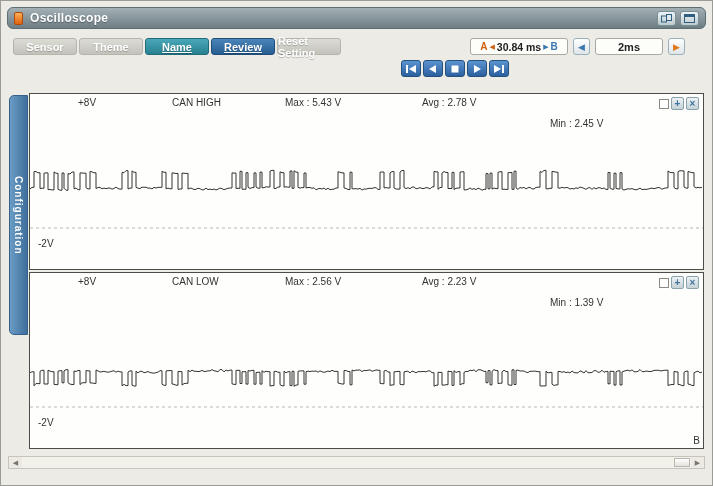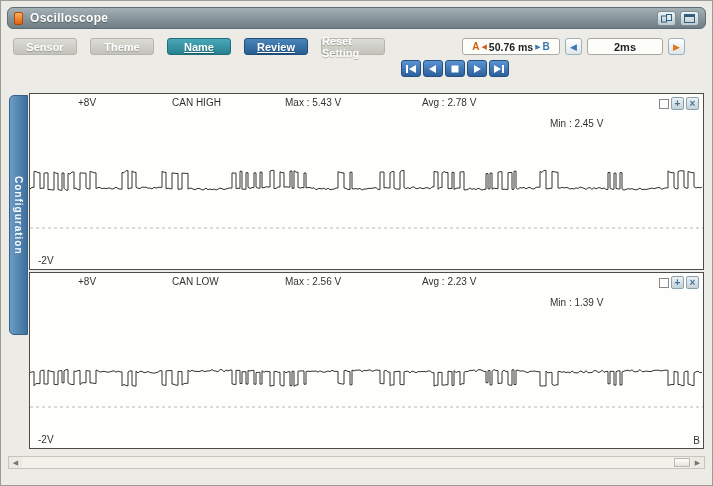--- a/index.html
+++ b/index.html
@@ -15,21 +15,21 @@
               border-radius:6px; display:flex; align-items:center; padding:0 6px; }
   .app-icon { width:9px; height:13px; background:linear-gradient(#ffb05a,#e06010);
               border:1px solid #b04a08; border-radius:2px; margin-right:7px; }
   .window-title { color:#fff; font-size:12px; font-weight:bold; letter-spacing:.3px;
                   text-shadow:0 1px 1px rgba(0,0,0,.35); flex:1; }
   .win-btn { width:19px; height:15px; margin-left:4px;
              background:linear-gradient(#eef4f6,#bcc9cd); border:1px solid #7b8f96;
              border-radius:3px; display:flex; align-items:center; justify-content:center; cursor:pointer; }
 
   
-  .row { position:absolute; left:12px; display:flex; gap:13px; }
+  .row { position:absolute; left:12px; display:flex; gap:2px; }
   .row1 { top:37px; } .row2 { top:59px; }
   .btn { height:17px; width:64px; border-radius:3px; color:#fff; font-size:11px; font-weight:bold;
          display:flex; align-items:center; justify-content:center; gap:3px; cursor:pointer;
          text-shadow:0 1px 1px rgba(0,0,0,.25); }
   .btn-gray  { background:linear-gradient(#dcdcd6,#c3c3bb); border:1px solid #b5b5ad; }
   .btn-teal  { background:linear-gradient(#49a8b8,#27808f); border:1px solid #1f6d7b;text-decoration:underline; }
   .btn-blue  { background:linear-gradient(#4a84b8,#275e92); border:1px solid #1f4e7c;text-decoration:underline; }
   .btn-green { background:linear-gradient(#5cb05e,#35893b); border:1px solid #2a7530; }
   .btn-red   { background:linear-gradient(#d2625c,#a83f3a); border:1px solid #93322e; }
   .stepper { display:flex; flex-direction:column; font-size:5px; line-height:5px; color:#fff; }
@@ -41,21 +41,21 @@
             border-radius:3px; display:flex; align-items:center; justify-content:center; gap:2px; }
   .ab-a { color:#d06010; font-weight:bold; font-size:10px; }
   .ab-b { color:#3a78b0; font-weight:bold; font-size:10px; }
   .ab-arr-l { color:#d06010; font-size:7px; }
   .ab-arr-r { color:#3a78b0; font-size:7px; }
   .ab-val { font-weight:bold; color:#222; font-size:10.5px; }
   .small-btn { width:17px; height:17px; background:linear-gradient(#ffffff,#dfe5e8);
                border:1px solid #9ab0ba; border-radius:3px; display:flex; align-items:center;
                justify-content:center; font-size:9px; cursor:pointer; }
   .prev-arrow { color:#3a78b0; } .next-arrow { color:#e07818; }
-  .timebase { width:76px; height:17px; background:#fdfdfa; border:1px solid #a9a9a1;
+  .timebase { width:68px; height:17px; background:#fdfdfa; border:1px solid #a9a9a1;
               border-radius:3px; display:flex; align-items:center; justify-content:center;
               font-size:11px; font-weight:bold; color:#222; cursor:pointer; }
 
   
   .playback { position:absolute; top:59px; left:400px; display:flex; gap:2px; }
   .pb-btn { width:20px; height:17px; background:linear-gradient(#5a94d0,#2d5f9e);
             border:1px solid #24527f; border-radius:3px; display:flex; align-items:center;
             justify-content:center; cursor:pointer; }
 
   
@@ -69,21 +69,21 @@
   .panels { position:absolute; left:28px; top:92px; width:675px; }
   .panel { position:relative; width:675px; height:177px; background:#fefefc;
            border:1px solid #4c4c48; margin-bottom:2px; }
   .panel svg.wave { position:absolute; left:0; top:0; }
   .pl { position:absolute; font-size:10px; color:#333; white-space:nowrap; }
   .lab-top { left:8px; top:3px;margin-left:40px; }
   .lab-ch  { left:142px; top:3px; }
   .lab-max { left:255px; top:3px; }
   .lab-avg { left:392px; top:3px; }
   .lab-min { left:520px; top:12px;margin-top:12px; }
-  .lab-bot { left:8px; bottom:3px;margin-top:8px; }
+  .lab-bot { left:8px; bottom:20px;margin-top:8px; }
   .panel-controls { position:absolute; right:4px; top:3px; display:flex; gap:2px; align-items:center; }
   .chk { width:10px; height:10px; background:#fff; border:1px solid #8a8a84; cursor:pointer; }
   .mini { width:13px; height:13px; background:linear-gradient(#eef2f4,#c4d2d8);
           border:1px solid #8aa2ac; border-radius:2px; color:#41749c; font-size:10px;
           font-weight:bold; display:flex; align-items:center; justify-content:center;
           line-height:1; cursor:pointer; }
   .cursor-b { position:absolute; right:3px; bottom:2px; font-size:10px; color:#333; }
 
   
   .hscroll { position:absolute; left:7px; right:7px; top:455px; height:13px;
@@ -131,21 +131,21 @@
       </div>
     <div class="btn btn-gray">
         <span>Reset Setting</span>
       </div>
   </div>
 
   <div class="right-group">
     <div class="ab-box">
       <span class="ab-a">A</span>
       <span class="ab-arr-l">◀</span>
-      <span class="ab-val">50.76 ms</span>
+      <span class="ab-val">30.84 ms</span>
       <span class="ab-arr-r">▶</span>
       <span class="ab-b">B</span>
     </div>
     <div class="small-btn">
       <span class="prev-arrow">◀</span>
     </div>
     <div class="timebase">
       <span>2ms</span>
     </div>
     <div class="small-btn">

